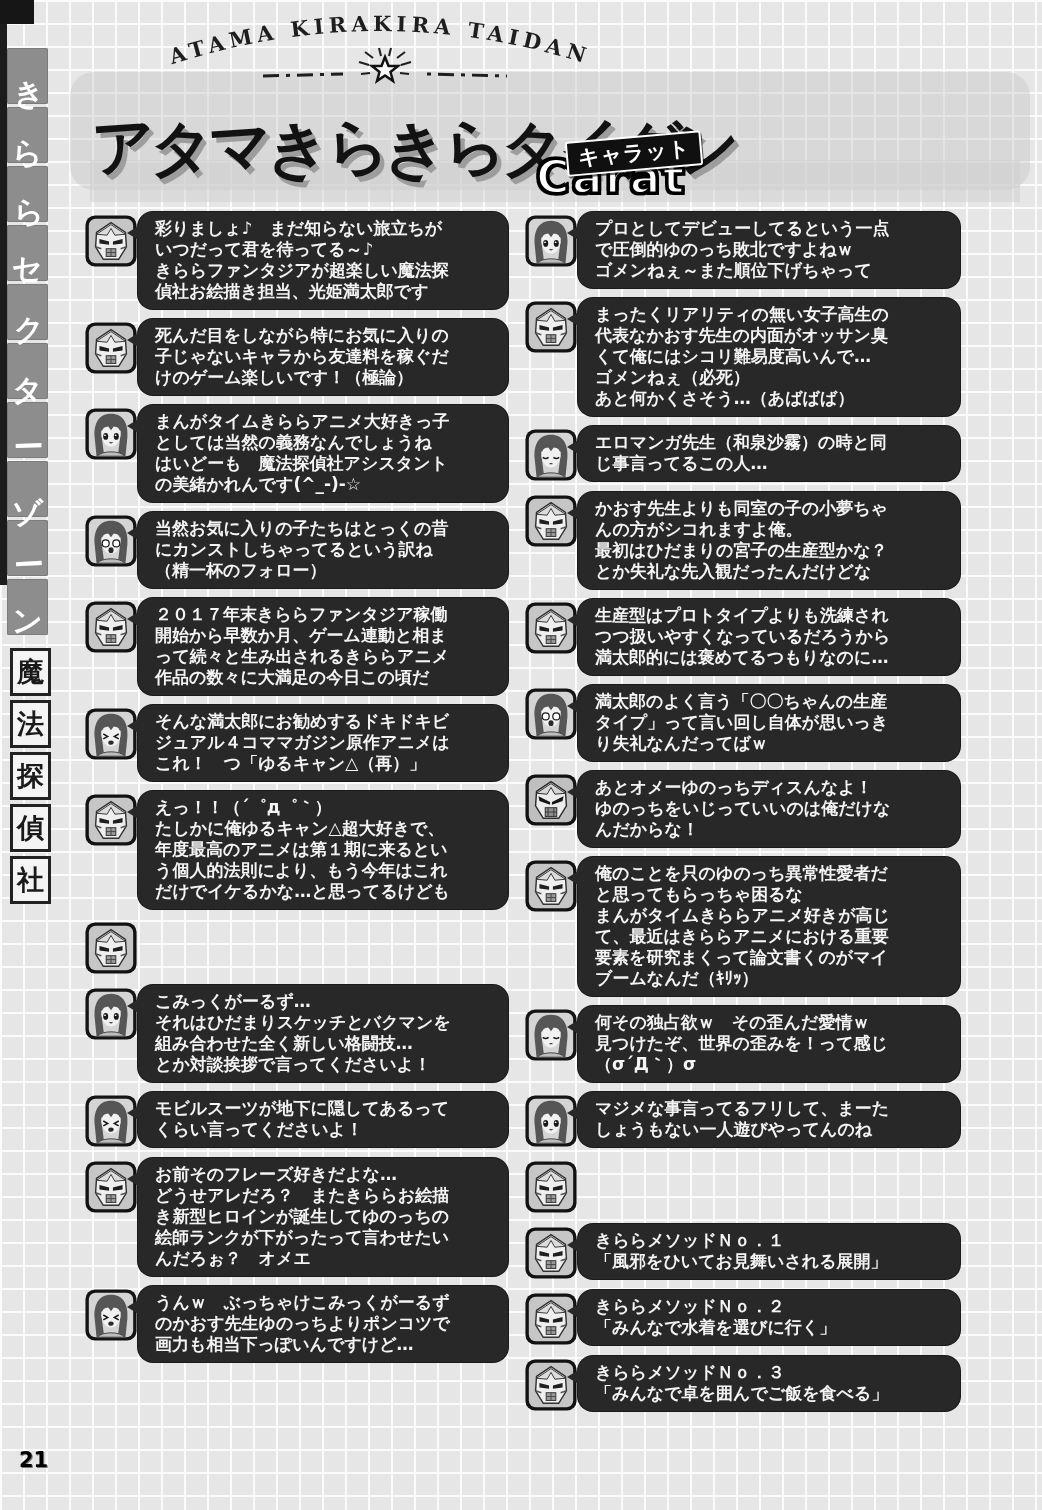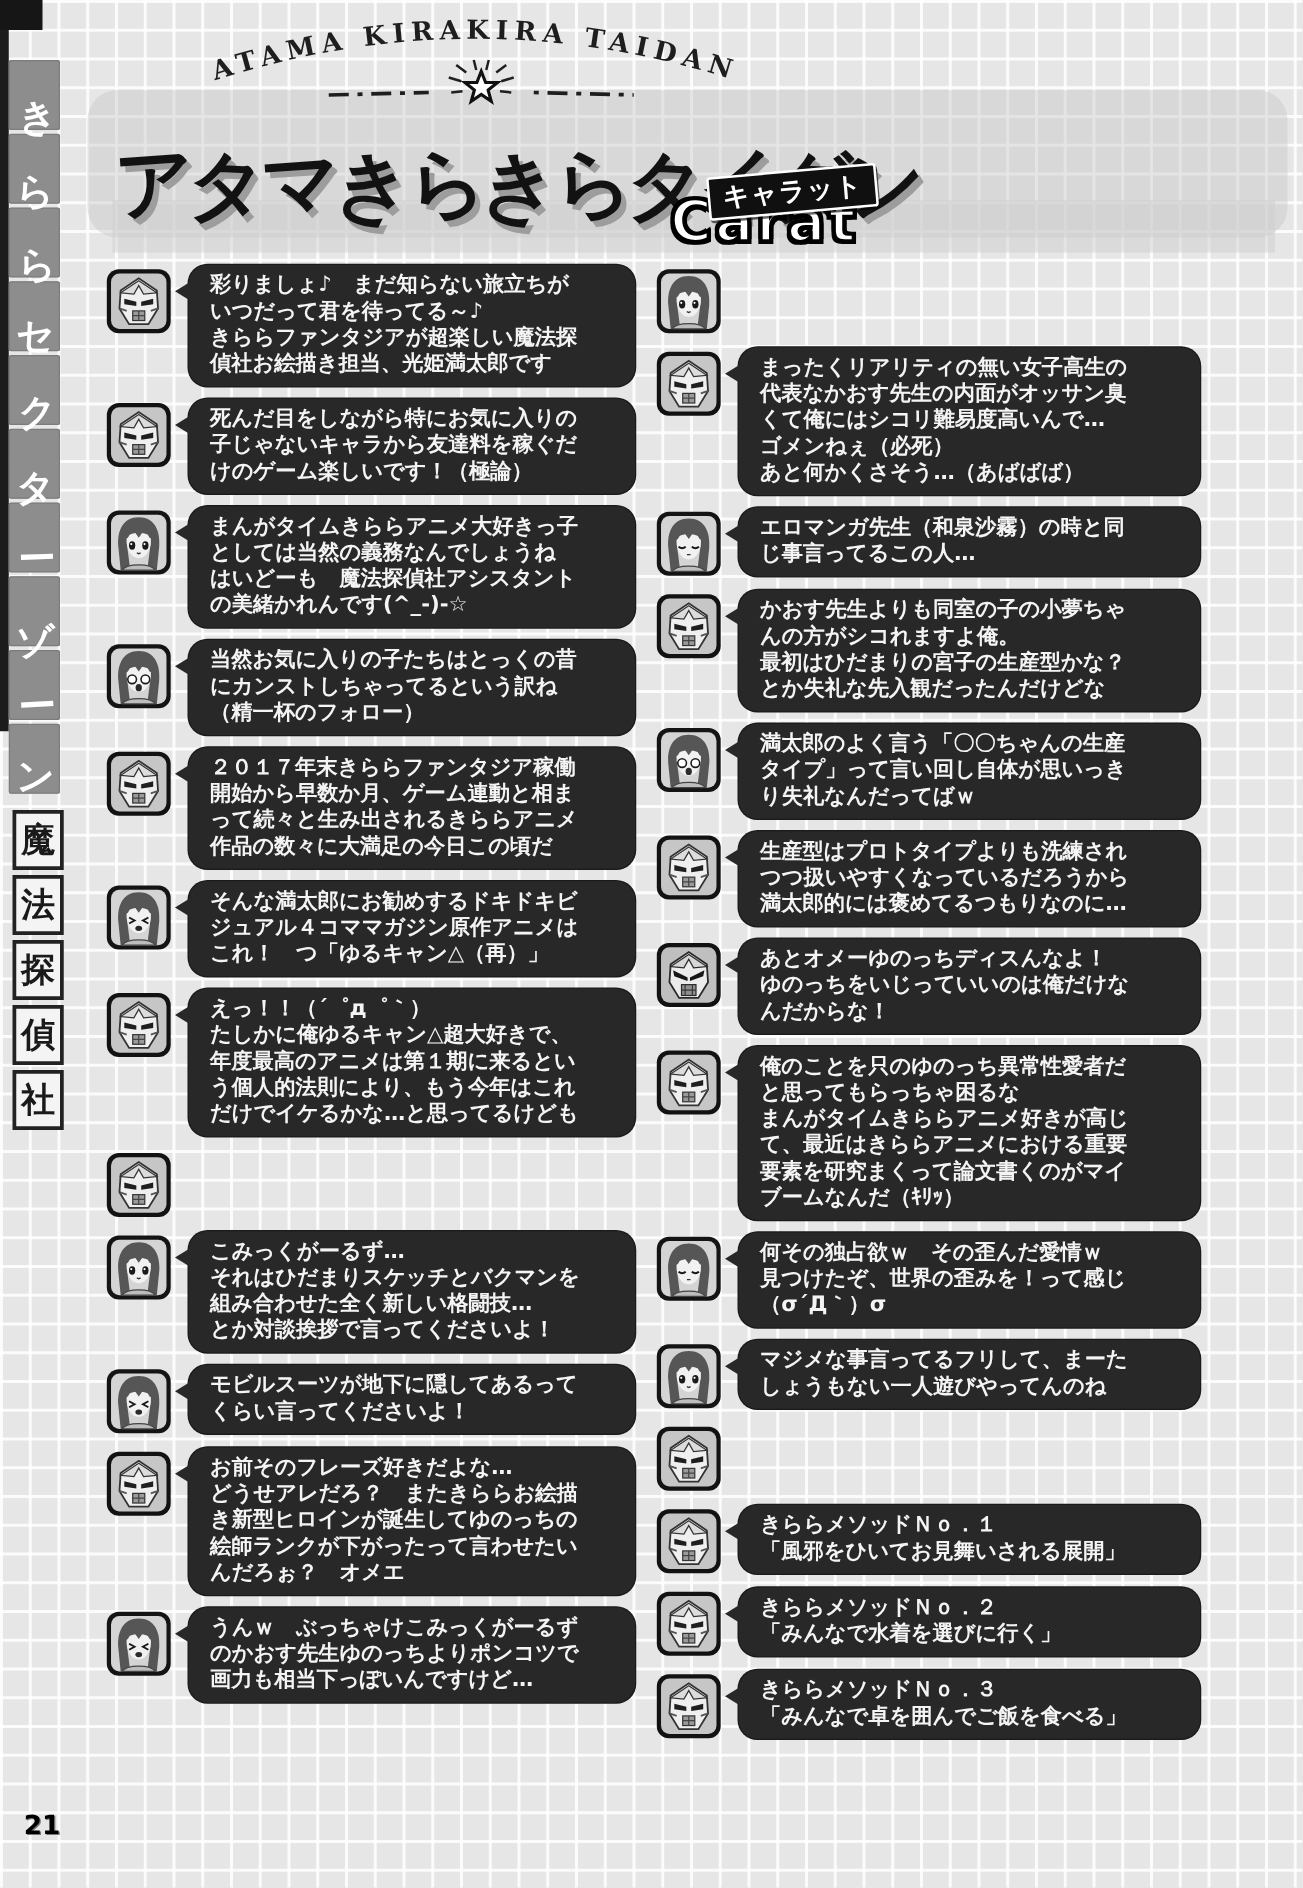--- a/index.html
+++ b/index.html
@@ -35,21 +35,21 @@
   .carat-script{position:absolute;left:6px;top:10px;font-weight:900;font-size:46px;color:#fff;
     -webkit-text-stroke:3px #000;text-shadow:2px 2px 0 #000,-2px 2px 0 #000,2px -2px 0 #000,-2px -2px 0 #000;letter-spacing:2px;}
   .carat-band{position:absolute;left:36px;top:-4px;background:#101010;color:#fff;font-weight:900;font-size:21px;
     padding:1px 10px 2px;border:2px solid #fff;border-radius:3px;transform:rotate(-5deg);letter-spacing:1px;box-shadow:1px 2px 0 rgba(0,0,0,.6);}
   
   .col{position:absolute;display:flex;flex-direction:column;gap:10px;}
   .col.left{left:84px;top:212px;width:424px;}
   .col.right{left:524px;top:212px;width:436px;}
   .entry{display:flex;align-items:flex-start;}
   .avatar{width:54px;height:54px;flex:0 0 54px;margin-top:2px;}
-  .bubble{position:relative;margin-left:13px;flex:1;background:#282828;border-radius:15px;
+  .bubble{position:relative;flex:1;background:#282828;border-radius:15px;
     padding:6px 13px 7px 17px;box-shadow:0 0 0 1px #1a1a1a;}
   .bubble:before{content:"";position:absolute;left:-11px;top:13px;width:0;height:0;
     border-top:8px solid transparent;border-bottom:8px solid transparent;border-right:13px solid #282828;}
   .bubble-text{color:#f4f4f4;font-weight:bold;font-size:17px;line-height:21px;white-space:pre-line;letter-spacing:0;}
   .page-num{position:absolute;left:19px;top:1448px;font-size:21px;font-weight:900;color:#000000;
     text-shadow:1px 1px 0 #777;}
   svg.defs{position:absolute;width:0;height:0;}
 </style>
 </head>
 <body>
@@ -349,20 +349,25 @@
 のかおす先生ゆのっちよりポンコツで
 画力も相当下っぽいんですけど…</div>
     </div>
   </div>
 </div>
 <div class="col right" id="col-right">
   <div class="entry">
     <svg class="avatar">
         <use href="#av-girl"></use>
       </svg>
+    <div class="bubble">
+      <div class="bubble-text">プロとしてデビューしてるという一点
+で圧倒的ゆのっち敗北ですよねｗ
+ゴメンねぇ～また順位下げちゃって</div>
+    </div>
   </div>
 
   <div class="entry">
     <svg class="avatar">
         <use href="#av-robot"></use>
       </svg>
     <div class="bubble">
       <div class="bubble-text">まったくリアリティの無い女子高生の
 代表なかおす先生の内面がオッサン臭
 くて俺にはシコリ難易度高いんで…
@@ -388,37 +393,37 @@
     <div class="bubble">
       <div class="bubble-text">かおす先生よりも同室の子の小夢ちゃ
 んの方がシコれますよ俺。
 最初はひだまりの宮子の生産型かな？
 とか失礼な先入観だったんだけどな</div>
     </div>
   </div>
 
   <div class="entry">
     <svg class="avatar">
+        <use href="#av-robot"></use>
+      </svg>
+    <div class="bubble">
+      <div class="bubble-text">生産型はプロトタイプよりも洗練され
+つつ扱いやすくなっているだろうから
+満太郎的には褒めてるつもりなのに…</div>
+    </div>
+  </div>
+
+  <div class="entry">
+    <svg class="avatar">
         <use href="#av-girl-shocked"></use>
       </svg>
     <div class="bubble">
       <div class="bubble-text">満太郎のよく言う「〇〇ちゃんの生産
 タイプ」って言い回し自体が思いっき
 り失礼なんだってばｗ</div>
-    </div>
-  </div>
-
-  <div class="entry">
-    <svg class="avatar">
-        <use href="#av-robot"></use>
-      </svg>
-    <div class="bubble">
-      <div class="bubble-text">生産型はプロトタイプよりも洗練され
-つつ扱いやすくなっているだろうから
-満太郎的には褒めてるつもりなのに…</div>
     </div>
   </div>
 
   <div class="entry">
     <svg class="avatar">
         <use href="#av-robot-angry"></use>
       </svg>
     <div class="bubble">
       <div class="bubble-text">あとオメーゆのっちディスんなよ！
 ゆのっちをいじっていいのは俺だけな

